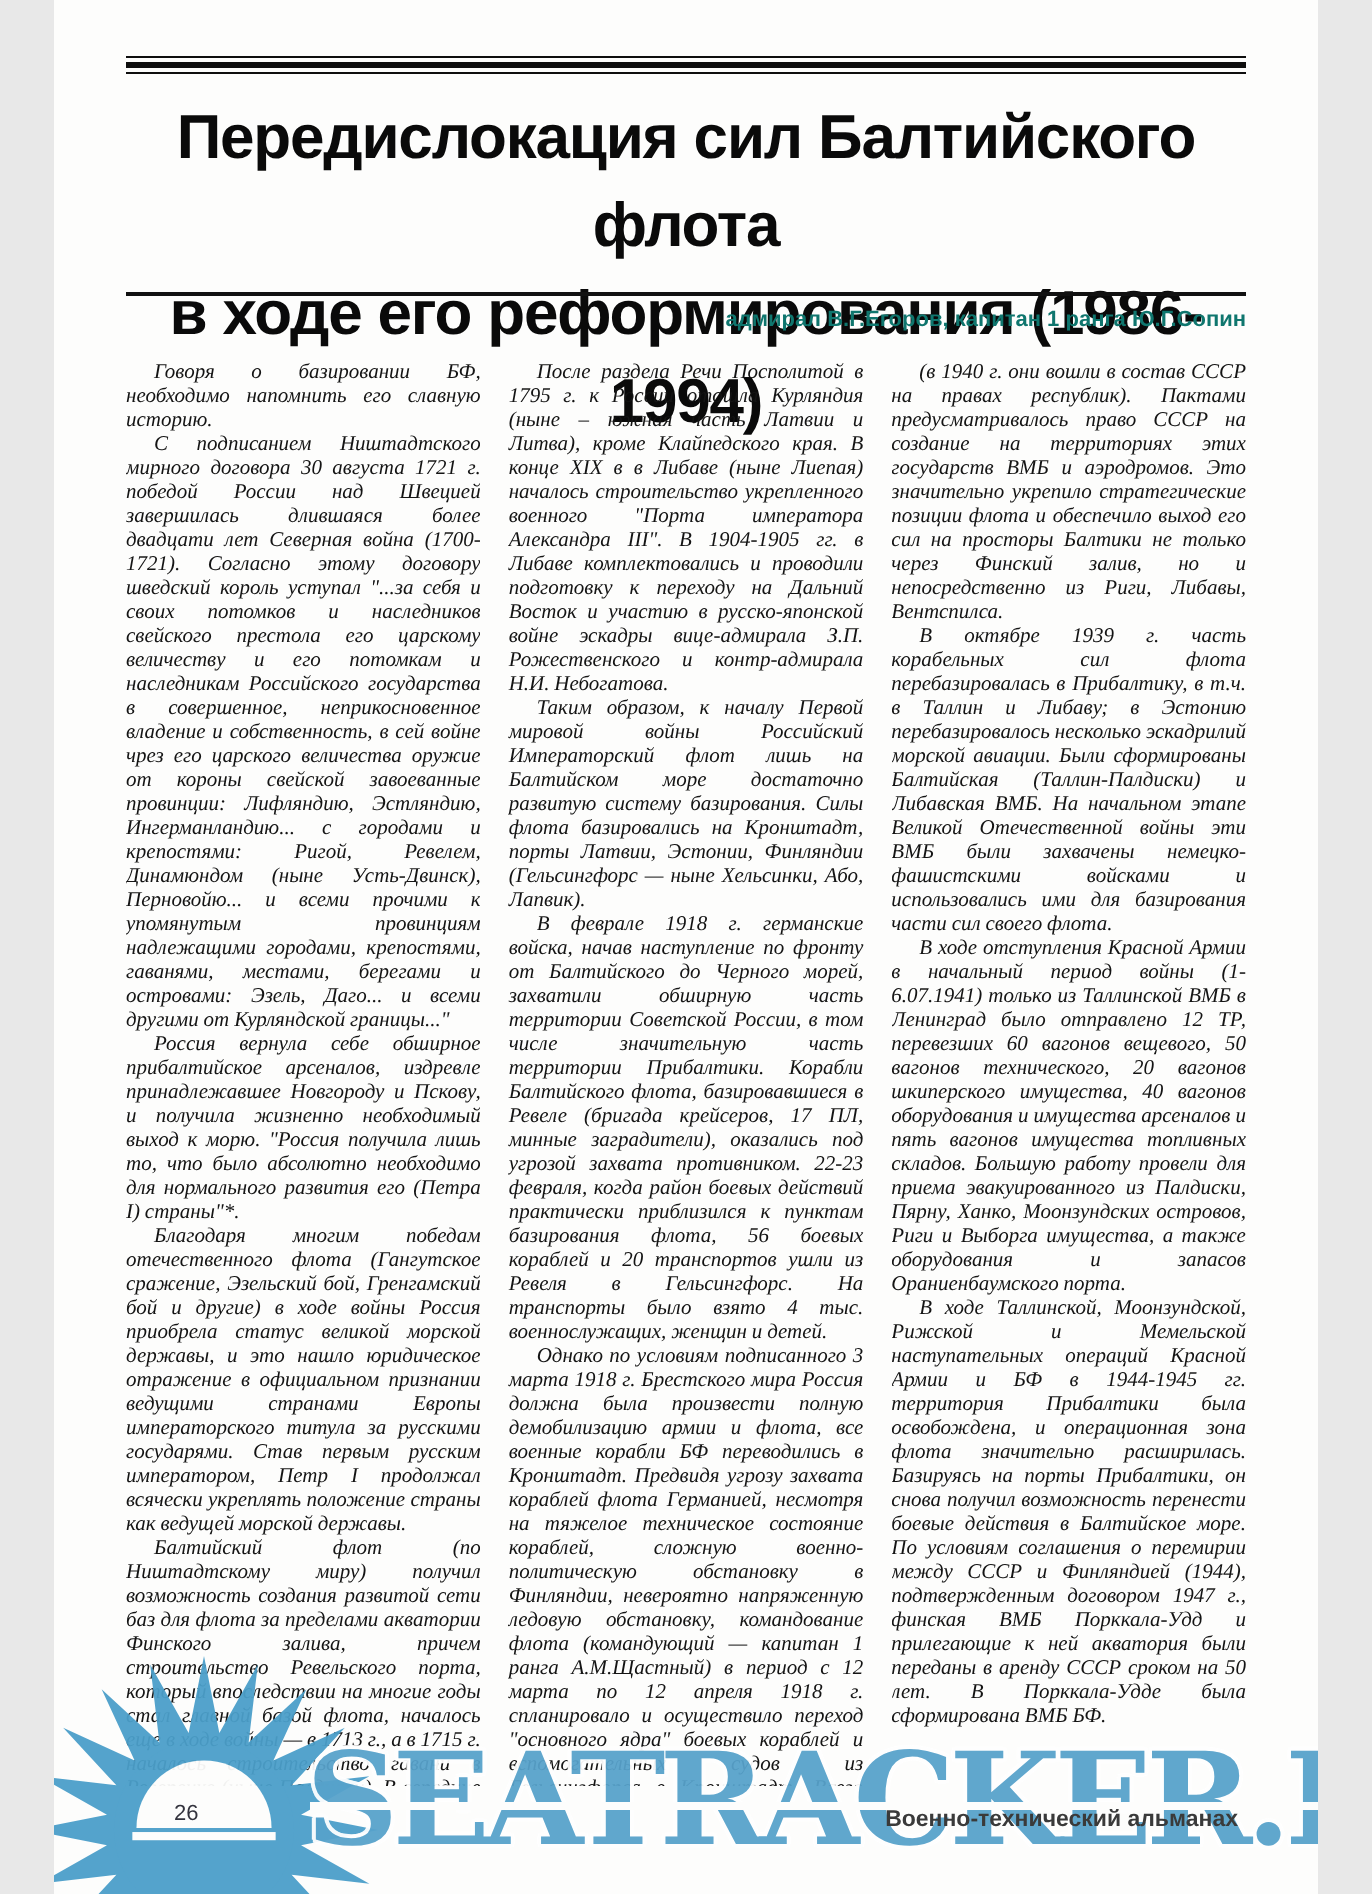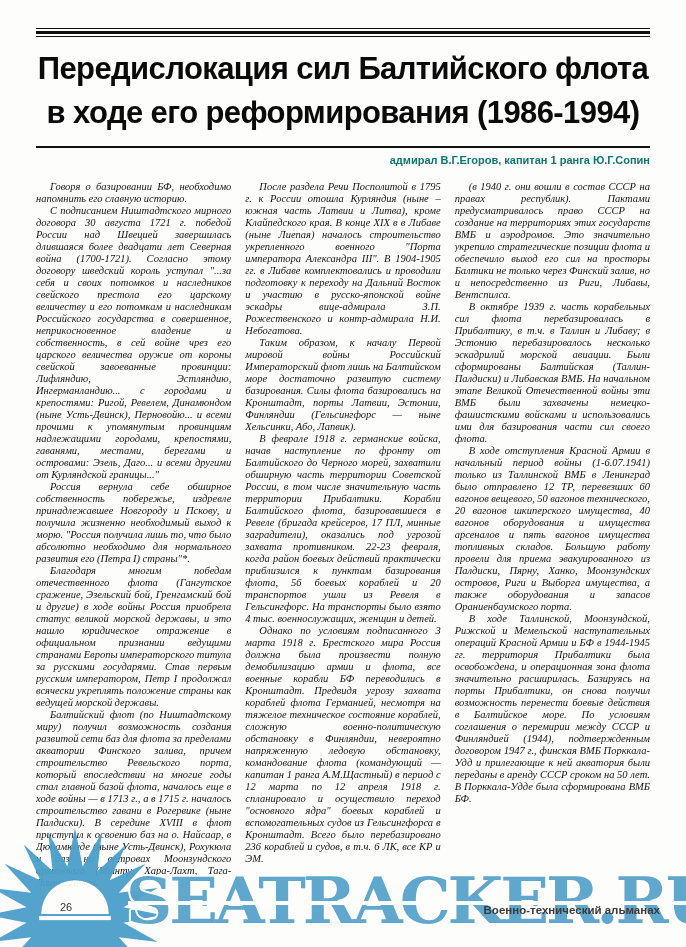--- a/index.html
+++ b/index.html
@@ -1,16 +1,16 @@
 <!DOCTYPE html>
 <html lang="ru"><head>
 <meta charset="utf-8">
 <style>
   html,body{margin:0;padding:0;background:#e8e8e8;}
-  .page{position:relative;width:686px;height:947px;margin:0 auto;background:#fdfdfc;overflow:hidden;
+  .page{position:relative;width:632px;height:947px;margin:0 auto;background:#fdfdfc;overflow:hidden;
         font-family:"Liberation Serif",serif;color:#141414;}
   
   .rule-triple{position:absolute;left:36px;right:36px;top:28px;
                border-top:1.5px solid #0e0e0e;border-bottom:1.5px solid #0e0e0e;padding:1.5px 0;}
   .rule-triple-inner{height:3.5px;background:#0e0e0e;}
   
   .title{position:absolute;left:30px;right:30px;top:47px;text-align:center;
          font-family:"Liberation Sans",sans-serif;font-weight:700;
          font-size:31px;line-height:1.42;letter-spacing:-0.6px;color:#0a0a0a;}
   .title-rule{position:absolute;left:36px;right:36px;top:146px;border-top:2px solid #111;}
@@ -18,21 +18,21 @@
           font-family:"Liberation Sans",sans-serif;font-weight:700;font-size:11px;color:#0f766e;}
   
   .columns{position:absolute;left:36px;right:36px;top:181px;height:712px;
            display:flex;gap:14px;overflow:hidden;}
   .col{flex:1 1 0;display:flex;flex-direction:column;overflow:hidden;}
   .col-paras p{margin:0;font-size:10.5px;line-height:12px;text-align:justify;
                text-indent:14px;word-spacing:-0.2px;font-style:italic;}
   
   .page-number{position:absolute;left:60px;bottom:34px;z-index:7;
                font-family:"Liberation Sans",sans-serif;font-size:11px;color:#33333d;}
-  .journal-title{position:absolute;right:26px;bottom:31px;z-index:7;
+  .journal-title{position:absolute;right:40px;bottom:31px;z-index:7;
                  font-family:"Liberation Sans",sans-serif;font-weight:700;font-size:11.5px;color:#3a3a3a;}
   
   .watermark{position:absolute;left:126px;top:863px;z-index:5;white-space:nowrap;
              font-family:"DejaVu Serif",serif;font-weight:700;font-size:64px;letter-spacing:-3px;
              color:#57a2cb;opacity:0.94;
              text-shadow:-2px 0 0 #fff,2px 0 0 #fff,0 -2px 0 #fff,0 2px 0 #fff,
                          -1.5px -1.5px 0 #fff,1.5px -1.5px 0 #fff,-1.5px 1.5px 0 #fff,1.5px 1.5px 0 #fff;}
   .watermark-stripe{position:absolute;left:128px;top:901px;width:558px;height:4px;
                     background:#fdfdfc;z-index:6;}
   .sun-logo{position:absolute;left:-12px;top:828px;z-index:5;opacity:0.95;}
@@ -53,21 +53,21 @@
 
   <div class="title-rule"></div>
 
   <div class="byline">адмирал В.Г.Егоров, капитан 1 ранга Ю.Г.Сопин</div>
 
   <div class="columns">
     <div class="col">
       <div class="col-paras">
           <p>Говоря о базировании БФ, необходимо напомнить его славную историю.</p>
           <p>С подписанием Ништадтского мирного договора 30 августа 1721 г. победой России над Швецией завершилась длившаяся более двадцати лет Северная война (1700-1721). Согласно этому договору шведский король уступал "...за себя и своих потомков и наследников свейского престола его царскому величеству и его потомкам и наследникам Российского государства в совершенное, неприкосновенное владение и собственность, в сей войне чрез его царского величества оружие от короны свейской завоеванные провинции: Лифляндию, Эстляндию, Ингерманландию... с городами и крепостями: Ригой, Ревелем, Динамюндом (ныне Усть-Двинск), Перновойю... и всеми прочими к упомянутым провинциям надлежащими городами, крепостями, гаванями, местами, берегами и островами: Эзель, Даго... и всеми другими от Курляндской границы..."</p>
-          <p>Россия вернула себе обширное собственность побережье, издревле принадлежавшее Новгороду и Пскову, и получила жизненно необходимый выход к морю. "Россия получила лишь то, что было абсолютно необходимо для нормального развития его (Петра I) страны"*.</p>
+          <p>Россия вернула себе обширное прибалтийское арсеналов, издревле принадлежавшее Новгороду и Пскову, и получила жизненно необходимый выход к морю. "Россия получила лишь то, что было абсолютно необходимо для нормального развития его (Петра I) страны"*.</p>
           <p>Благодаря многим победам отечественного флота (Гангутское сражение, Эзельский бой, Гренгамский бой и другие) в ходе войны Россия приобрела статус великой морской державы, и это нашло юридическое отражение в официальном признании ведущими странами Европы императорского титула за русскими государями. Став первым русским императором, Петр I продолжал всячески укреплять положение страны как ведущей морской державы.</p>
           <p>Балтийский флот (по Ништадтскому миру) получил возможность создания развитой сети баз для флота за пределами акватории Финского залива, причем строительство Ревельского порта, который впоследствии на многие годы стал главной базой флота, началось еще в ходе войны — в 1713 г., а в 1715 г. началось строительство гавани в Рогервике (ныне Палдиски). В середине XVIII в флот приступил к освоению баз на о. Найсаар, в Дюнамюнде (ныне Усть-Двинск), Рохукюла и баз на островах Моонзундского архипелага (Мынту, Хара-Лахт, Тага-Лахт), Локса.</p>
         </div>
 
     </div>
     <div class="col">
       <div class="col-paras">
           <p>После раздела Речи Посполитой в 1795 г. к России отошла Курляндия (ныне – южная часть Латвии и Литва), кроме Клайпедского края. В конце XIX в в Либаве (ныне Лиепая) началось строительство укрепленного военного "Порта императора Александра III". В 1904-1905 гг. в Либаве комплектовались и проводили подготовку к переходу на Дальний Восток и участию в русско-японской войне эскадры вице-адмирала З.П. Рожественского и контр-адмирала Н.И. Небогатова.</p>
           <p>Таким образом, к началу Первой мировой войны Российский Императорский флот лишь на Балтийском море достаточно развитую систему базирования. Силы флота базировались на Кронштадт, порты Латвии, Эстонии, Финляндии (Гельсингфорс — ныне Хельсинки, Або, Лапвик).</p>
           <p>В феврале 1918 г. германские войска, начав наступление по фронту от Балтийского до Черного морей, захватили обширную часть территории Советской России, в том числе значительную часть территории Прибалтики. Корабли Балтийского флота, базировавшиеся в Ревеле (бригада крейсеров, 17 ПЛ, минные заградители), оказались под угрозой захвата противником. 22-23 февраля, когда район боевых действий практически приблизился к пунктам базирования флота, 56 боевых кораблей и 20 транспортов ушли из Ревеля в Гельсингфорс. На транспорты было взято 4 тыс. военнослужащих, женщин и детей.</p>

